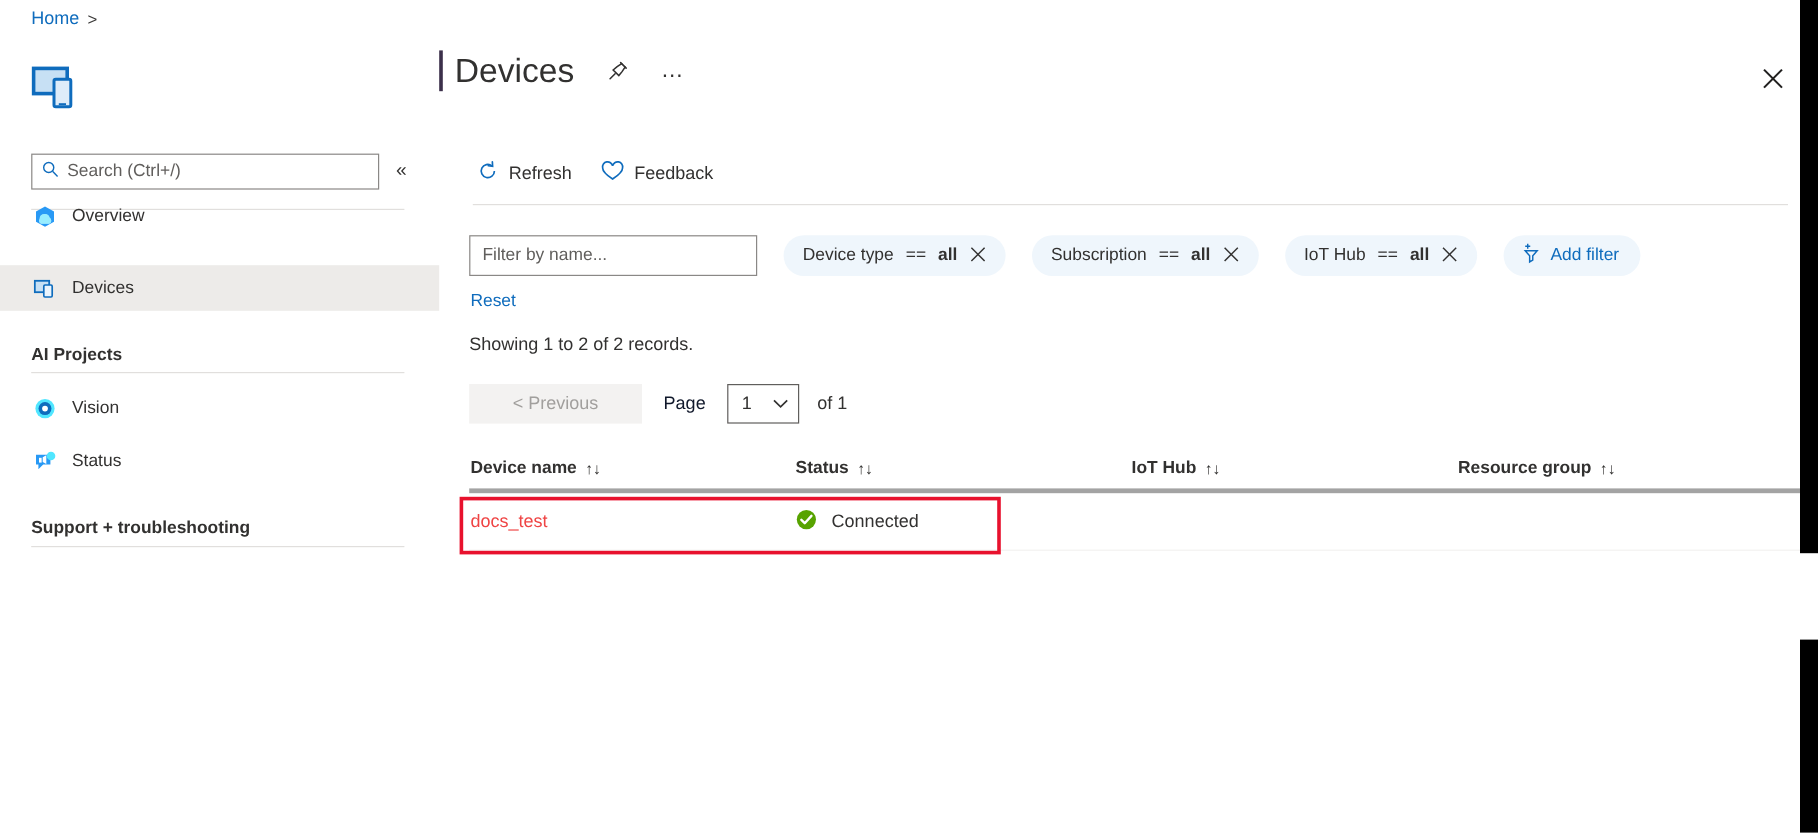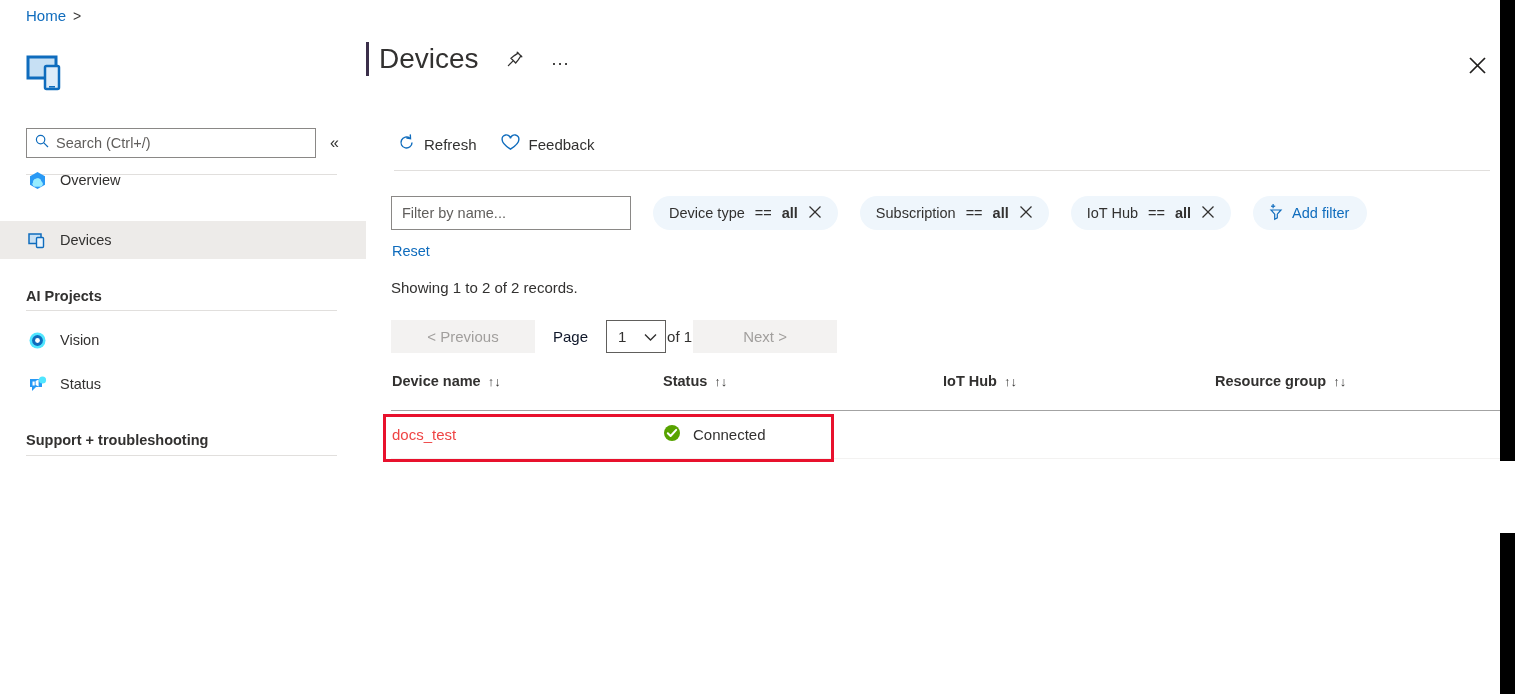--- a/index.html
+++ b/index.html
@@ -169,28 +169,28 @@
     font-size: 15px; cursor: default;
   }
   .pg-label { margin: 0 18px; font-size: 15px; color: #0f172a; }
   .pg-select {
     width: 60px; height: 33px;
     border: 1px solid #605e5c; background: #fff;
     display: flex; align-items: center; justify-content: space-between;
     padding: 0 8px 0 11px;
     font-size: 15px; color: #323130; cursor: pointer;
   }
-  .pg-of { margin: 0 1px; font-size: 15px; color: #323130; }
+  .pg-of { margin: 0 15px; font-size: 15px; color: #323130; }
 
   
   .table { position: absolute; left: 25px; top: 373px; width: 1124px; }
   .t-head {
-    display: flex; align-items: flex-start;
+    display: flex; align-items: center;
     height: 38px;
-    border-bottom: 1px solid #a3a3a3;
+    border-bottom: 4px solid #a3a3a3;
   }
   .t-head .cell {
     font-size: 14.5px; font-weight: bold; color: #323130;
     display: flex; align-items: center; gap: 7px;
   }
   .sort-ico { font-size: 13px; color: #323130; font-weight: normal; }
   .t-row {
     display: flex; align-items: center;
     height: 48px;
     border-bottom: 1px solid #f3f2f1;
@@ -410,21 +410,20 @@
       <span class="pg-label">Page</span>
       <div class="pg-select">
         <span>1</span>
         <span>
           <svg width="13" height="9" viewBox="0 0 13 9">
             <path d="M1 1.6 L6.5 7 L12 1.6" fill="none" stroke="#323130" stroke-width="1.4"></path>
           </svg>
         </span>
       </div>
       <span class="pg-of">of 1</span>
-      <div class="pg-btn">Next &gt;</div>
     </div>
 
     <div class="table">
       <div class="t-head">
         <div class="cell c0">
           <span>Device name</span>
           <span class="sort-ico">↑↓</span>
         </div>
         <div class="cell c1">
           <span>Status</span>

